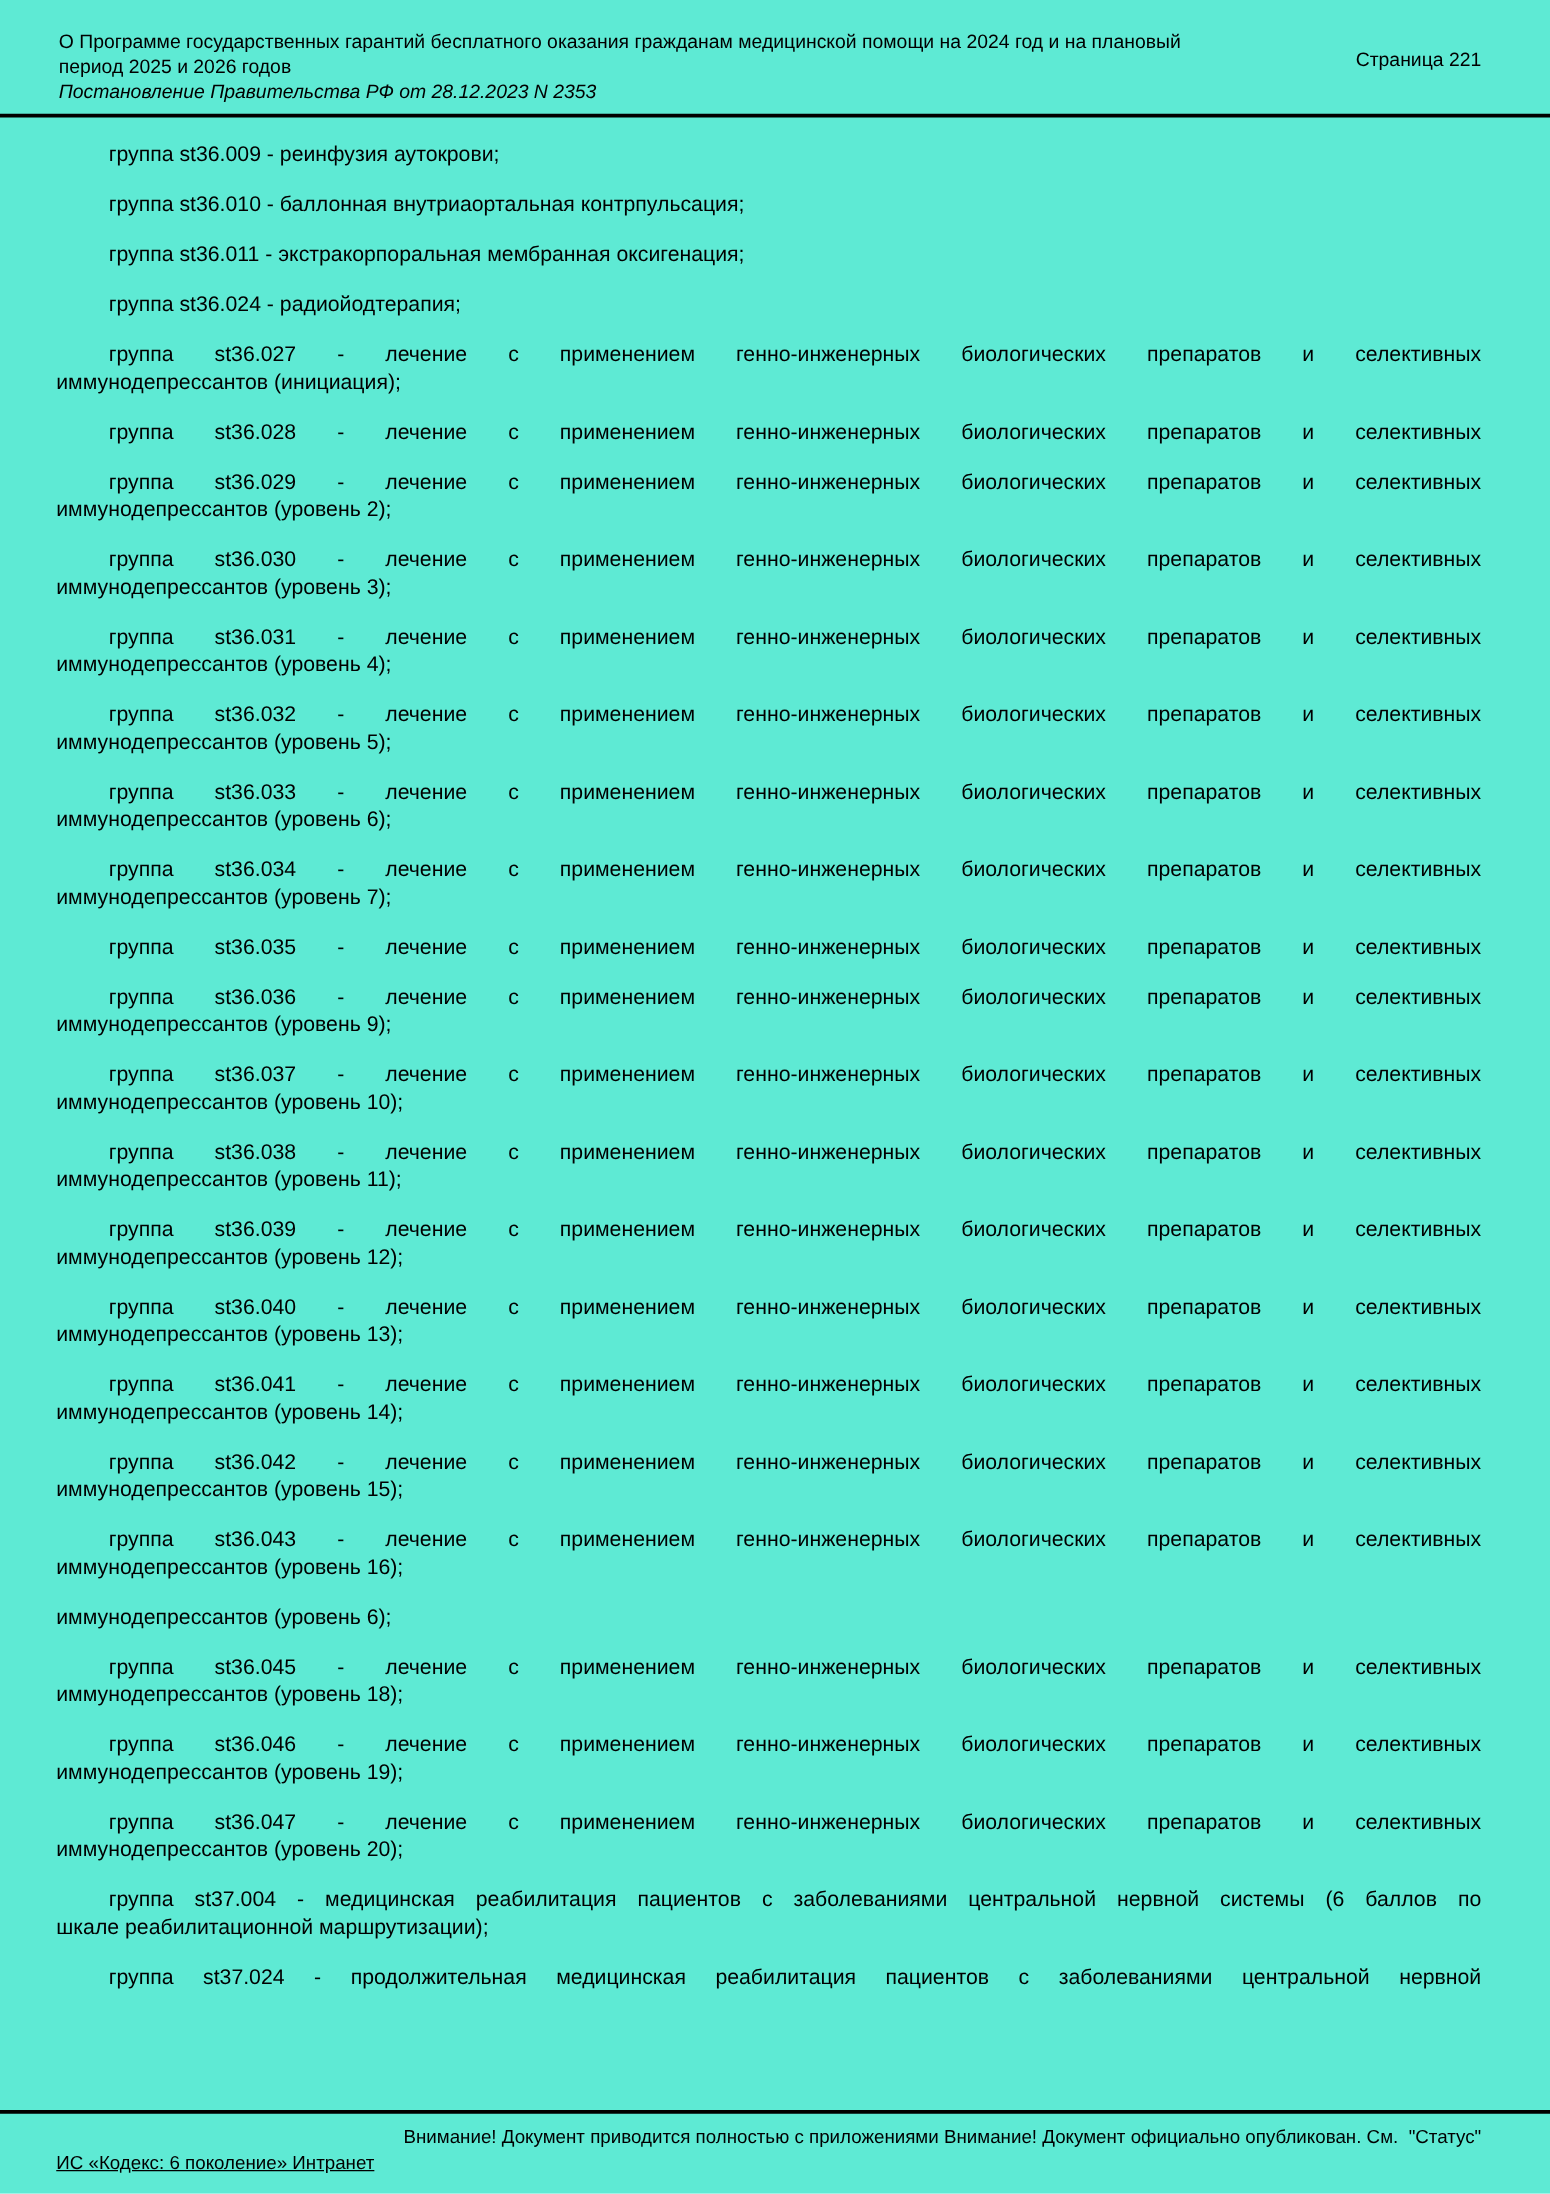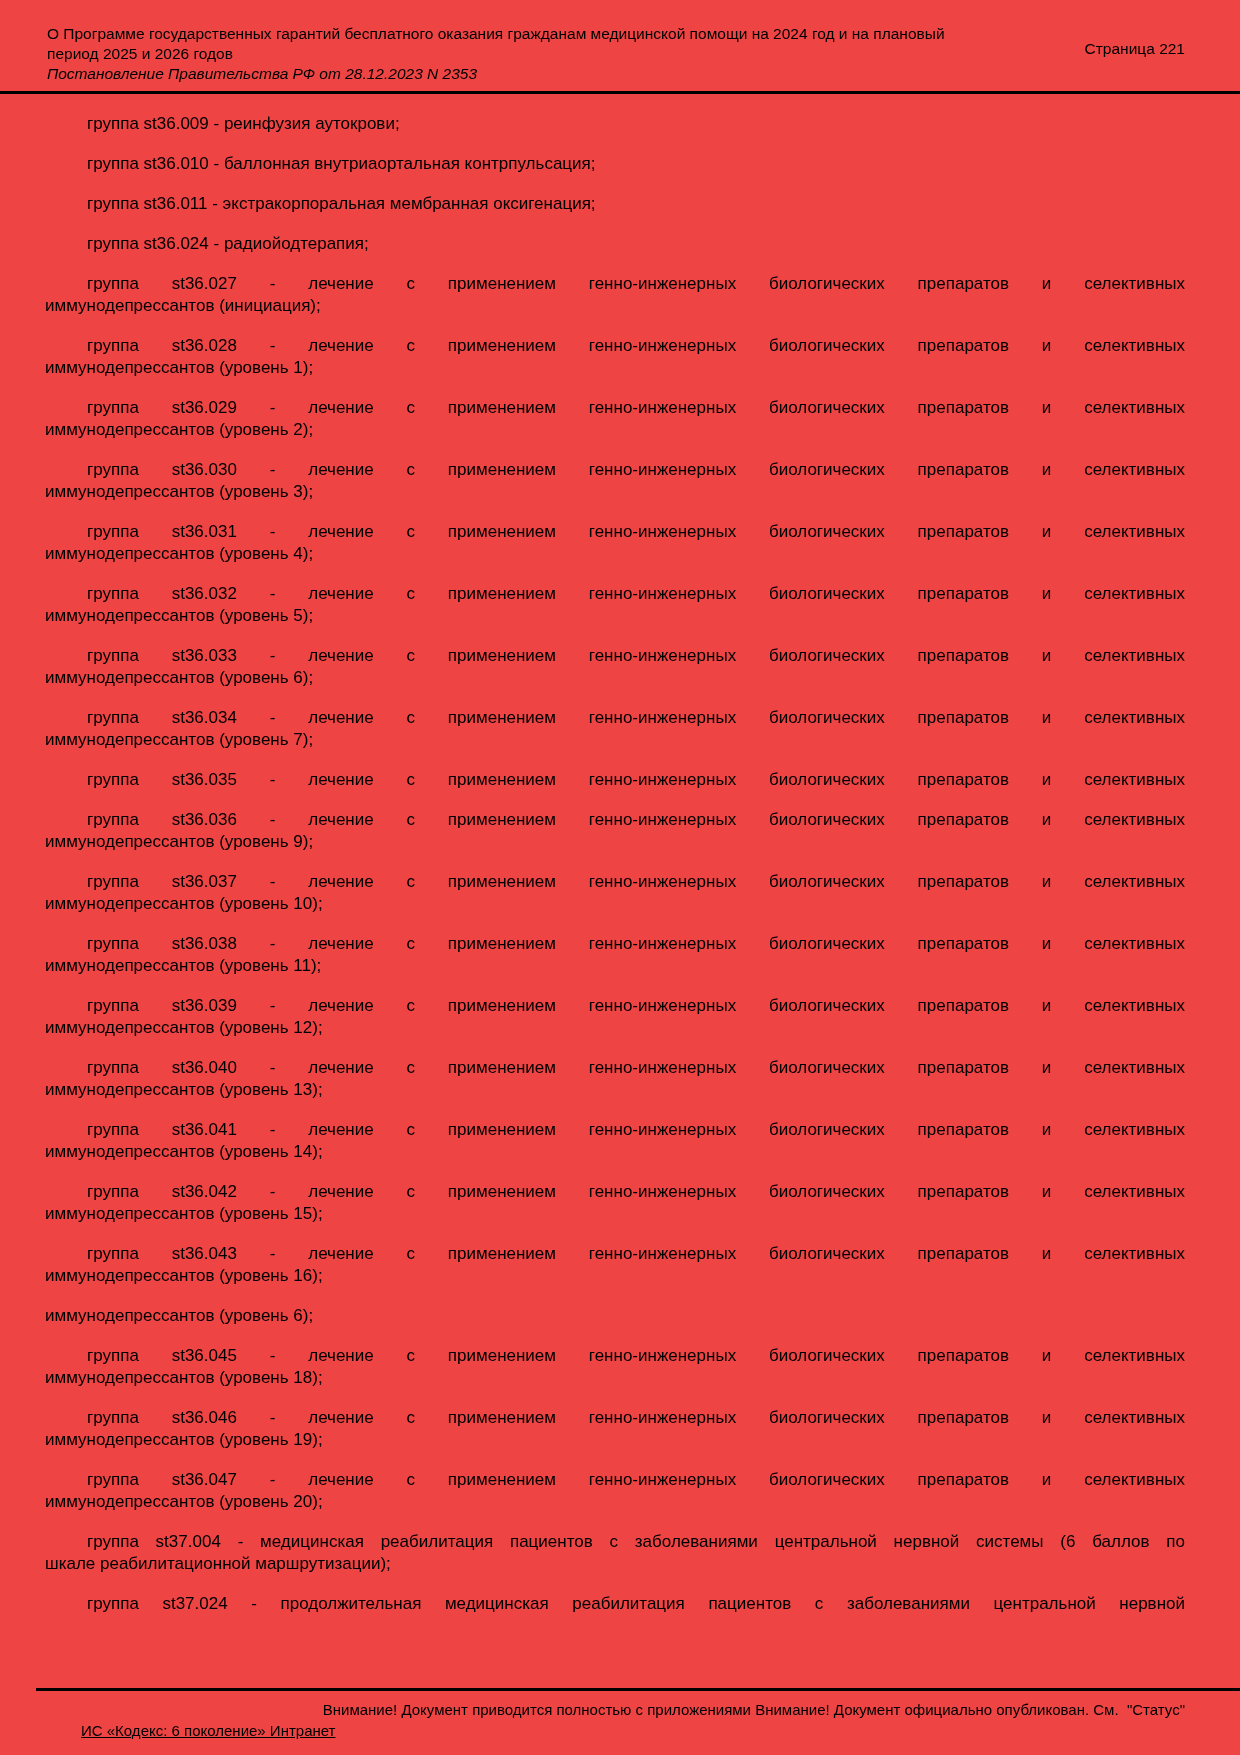--- a/index.html
+++ b/index.html
@@ -4,21 +4,21 @@
 <style>
   html, body {
     margin: 0;
     padding: 0;
     background: #ffffff;
   }
   .page {
     position: relative;
     width: 1240px;
     height: 1755px;
-    background: #ef4444;
+    background: #5eead4;
     color: #000000;
     font-family: "Liberation Sans", sans-serif;
     overflow: hidden;
     box-sizing: border-box;
   }
 
   
   .doc-header {
     padding: 24px 55px 0 47px;
   }
@@ -74,21 +74,20 @@
   
   .doc-footer {
     position: absolute;
     top: 1688px;
     left: 0;
     right: 0;
     border-top: 3px solid #000000;
     padding: 8px 55px 0 45px;
     font-size: 15px;
     line-height: 21px;
-    margin-left: 36px;
   }
   .footer-notice {
     text-align: right;
     white-space: pre-wrap;
   }
   .footer-source {
     text-align: left;
     text-decoration: underline;
   }
 </style>
@@ -120,21 +119,20 @@
       </p>
       <p class="para">
         <span class="line first">группа st36.024 - радиойодтерапия;</span>
       </p>
       <p class="para">
         <span class="line first justify">группа st36.027 - лечение с применением генно-инженерных биологических препаратов и селективных</span>
         <span class="line">иммунодепрессантов (инициация);</span>
       </p>
       <p class="para">
         <span class="line first justify">группа st36.028 - лечение с применением генно-инженерных биологических препаратов и селективных</span>
-        <span class="line">иммунодепрессантов (уровень 1);</span>
       </p>
       <p class="para">
         <span class="line first justify">группа st36.029 - лечение с применением генно-инженерных биологических препаратов и селективных</span>
         <span class="line">иммунодепрессантов (уровень 2);</span>
       </p>
       <p class="para">
         <span class="line first justify">группа st36.030 - лечение с применением генно-инженерных биологических препаратов и селективных</span>
         <span class="line">иммунодепрессантов (уровень 3);</span>
       </p>
       <p class="para">

